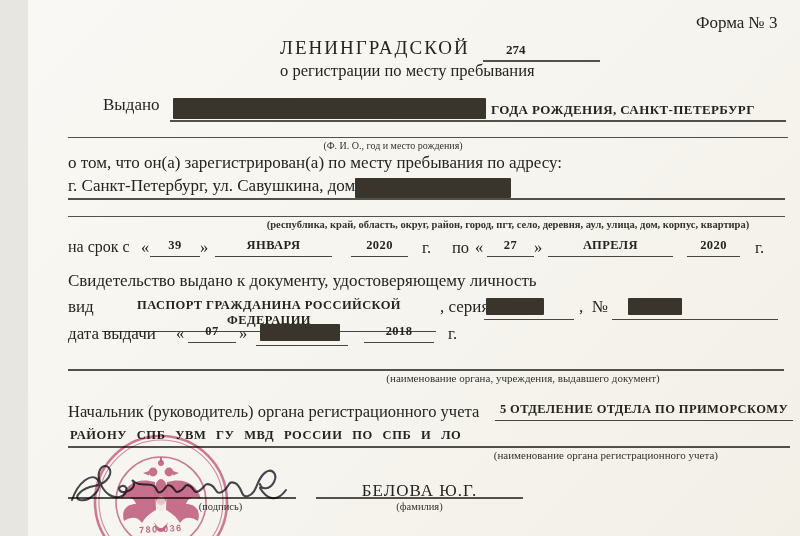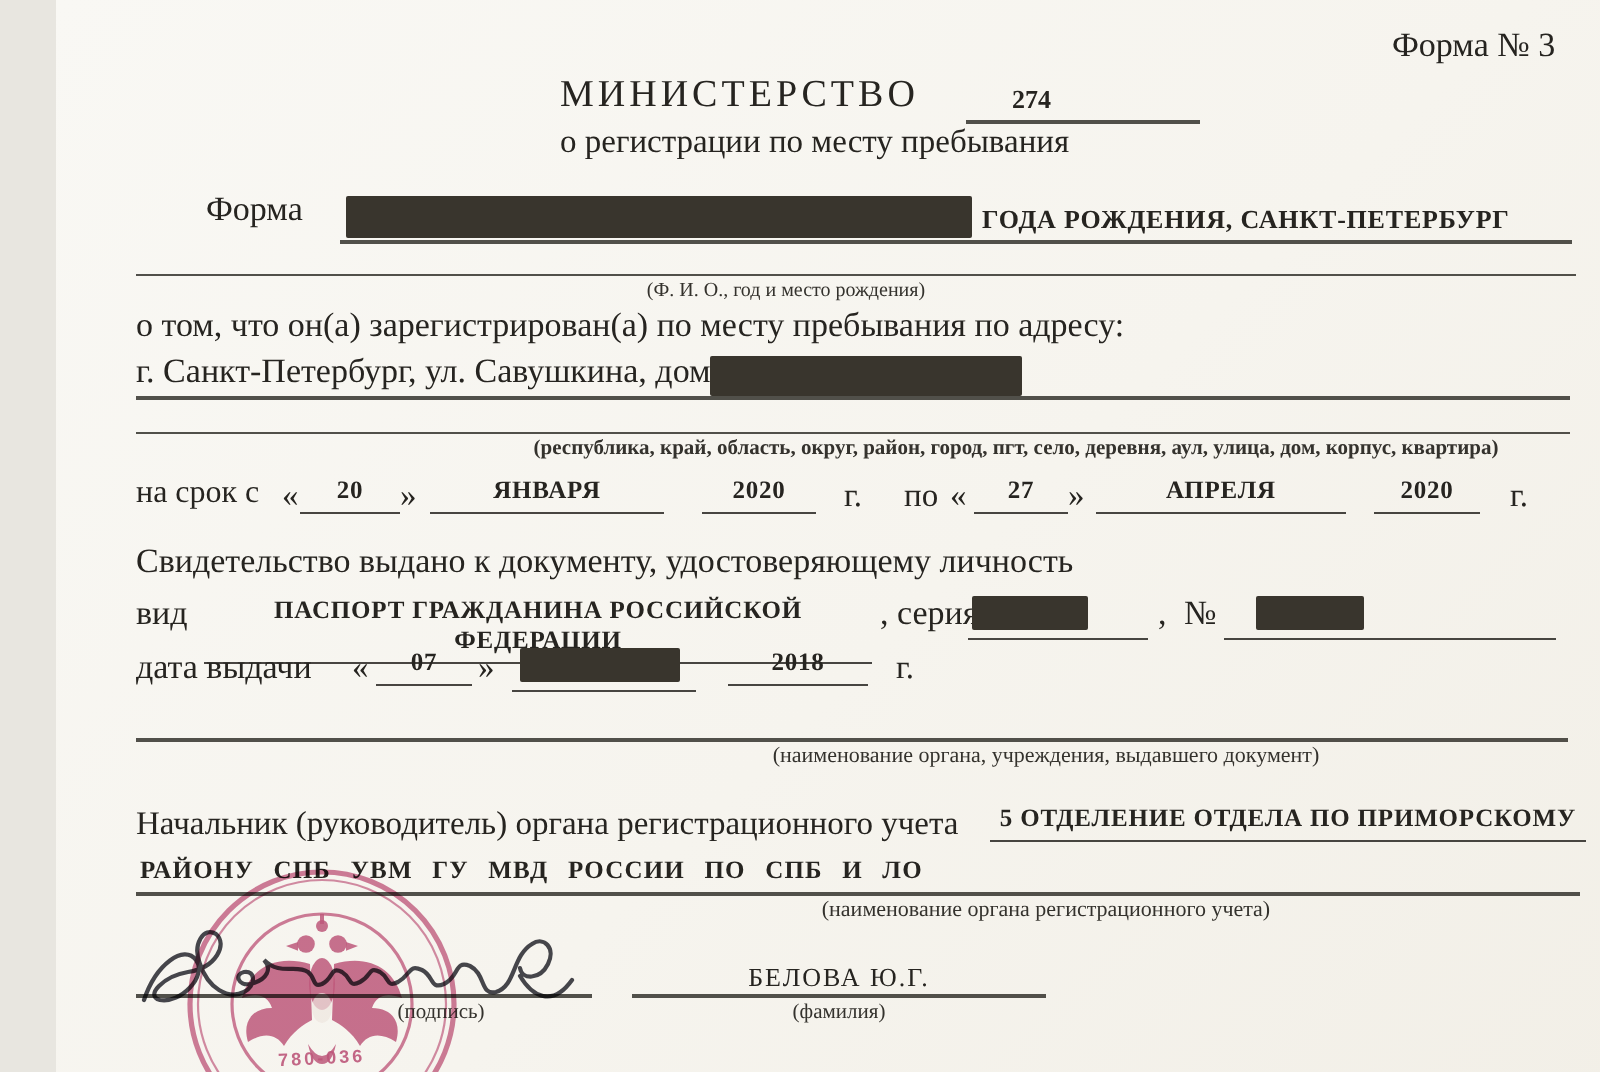--- a/index.html
+++ b/index.html
@@ -29,45 +29,45 @@
   .stamp{mix-blend-mode:multiply;opacity:.92;}
   .sig{mix-blend-mode:multiply;}
 </style>
 </head>
 <body>
 
 <div class="page">
 
   <div class="pos" style="left:668px;top:13px;font-size:17px;">Форма № 3</div>
 
-  <div class="pos title" style="left:252px;top:37px;">МИНИСТЕРСТВО</div>
+  <div class="pos title" style="left:252px;top:37px;">ЛЕНИНГРАДСКОЙ</div>
   <div class="pos num" style="left:478px;top:42px;">274</div>
   <div class="rule" style="left:455px;top:60px;width:117px;height:1.5px;"></div>
   <div class="pos" style="left:252px;top:61px;font-size:16.5px;">о регистрации по месту пребывания</div>
 
-  <div class="pos body" style="left:75px;top:95px;">Форма</div>
+  <div class="pos body" style="left:75px;top:95px;">Выдано</div>
   <div class="redact-abs" style="left:145px;top:98px;width:313px;height:21px;"></div>
   <div class="pos caps" style="left:463px;top:102px;font-size:13px;">ГОДА РОЖДЕНИЯ, САНКТ-ПЕТЕРБУРГ</div>
   <div class="rule" style="left:142px;top:120px;width:616px;height:1.6px;"></div>
 
   <div class="rule" style="left:40px;top:137px;width:720px;height:1.4px;"></div>
   <div class="pos cap" style="left:165px;top:140px;width:400px;font-size:10px;">(Ф. И. О., год и место рождения)</div>
 
   <div class="pos body" style="left:40px;top:153px;">о том, что он(а) зарегистрирован(а) по месту пребывания по адресу:</div>
 
   <div class="pos body" style="left:40px;top:176px;">г. Санкт-Петербург, ул. Савушкина, дом</div>
   <div class="redact-abs" style="left:327px;top:178px;width:156px;height:20px;"></div>
   <div class="rule" style="left:40px;top:198px;width:717px;height:1.6px;"></div>
 
   <div class="rule" style="left:40px;top:216px;width:717px;height:1.4px;"></div>
   <div class="pos cap" style="left:180px;top:219px;width:600px;font-size:10.5px;font-weight:bold;">(республика, край, область, округ, район, город, пгт, село, деревня, аул, улица, дом, корпус, квартира)</div>
 
   <div class="pos lbl" style="left:40px;top:238px;font-size:16px;">на срок с</div>
   <div class="pos q" style="left:113px;top:238px;">«</div>
-  <div class="cell" style="left:122px;top:236px;width:50px;">20</div>
+  <div class="cell" style="left:122px;top:236px;width:50px;">39</div>
   <div class="pos q" style="left:172px;top:238px;">»</div>
   <div class="cell" style="left:187px;top:236px;width:117px;">ЯНВАРЯ</div>
   <div class="cell" style="left:323px;top:236px;width:57px;">2020</div>
   <div class="pos q" style="left:394px;top:238px;">г.</div>
   <div class="pos q" style="left:424px;top:238px;">по</div>
   <div class="pos q" style="left:447px;top:238px;">«</div>
   <div class="cell" style="left:459px;top:236px;width:47px;">27</div>
   <div class="pos q" style="left:506px;top:238px;">»</div>
   <div class="cell" style="left:520px;top:236px;width:125px;">АПРЕЛЯ</div>
   <div class="cell" style="left:659px;top:236px;width:53px;">2020</div>
@@ -91,26 +91,26 @@
   <div class="cell" style="left:336px;top:322px;width:70px;">2018</div>
   <div class="pos q" style="left:420px;top:324px;">г.</div>
 
   <div class="rule" style="left:40px;top:369px;width:716px;height:1.6px;"></div>
   <div class="pos cap" style="left:280px;top:372px;width:430px;font-size:11px;">(наименование органа, учреждения, выдавшего документ)</div>
 
   <div class="pos lbl" style="left:40px;top:402px;">Начальник (руководитель) органа регистрационного учета</div>
   <div class="cell" style="left:467px;top:400px;width:298px;">5 ОТДЕЛЕНИЕ ОТДЕЛА  ПО ПРИМОРСКОМУ</div>
   <div class="pos caps" style="left:42px;top:428px;word-spacing:6px;letter-spacing:.6px;">РАЙОНУ СПБ УВМ  ГУ  МВД РОССИИ  ПО СПБ  И  ЛО</div>
   <div class="rule" style="left:40px;top:446px;width:722px;height:1.6px;"></div>
-  <div class="pos cap" style="left:300px;top:449px;width:390px;font-size:11px;">(наименование органа регистрационного учета)</div>
+  <div class="pos cap" style="left:300px;top:449px;width:390px;font-size:11px;text-align:right;">(наименование органа регистрационного учета)</div>
 
   <div class="rule" style="left:40px;top:497px;width:228px;height:1.5px;"></div>
   <div class="pos cap" style="left:130px;top:501px;width:125px;font-size:10.5px;">(подпись)</div>
   <div class="rule" style="left:288px;top:497px;width:207px;height:1.5px;"></div>
-  <div class="pos" style="left:288px;top:481px;width:207px;text-align:center;font-size:13px;letter-spacing:1px;">БЕЛОВА  Ю.Г.</div>
+  <div class="pos" style="left:288px;top:481px;width:207px;text-align:center;font-size:17px;letter-spacing:1px;">БЕЛОВА  Ю.Г.</div>
   <div class="pos cap" style="left:288px;top:501px;width:207px;font-size:10.5px;">(фамилия)</div>
 
   <svg class="pos stamp" style="left:40px;top:432px;" width="200" height="104" viewBox="0 0 200 104">
     <g stroke="#c2517c" fill="none">
       <circle cx="93" cy="70" r="66" stroke-width="2.6" stroke-opacity=".8"></circle>
       <circle cx="93" cy="70" r="62" stroke-width="1.1" stroke-opacity=".7"></circle>
       <circle cx="93" cy="70" r="45" stroke-width="1.6" stroke-opacity=".8"></circle>
     </g>
     <defs>
       <path id="ringPath" d="M 93,124 A 54 54 0 1 1 92.95,124"></path>

